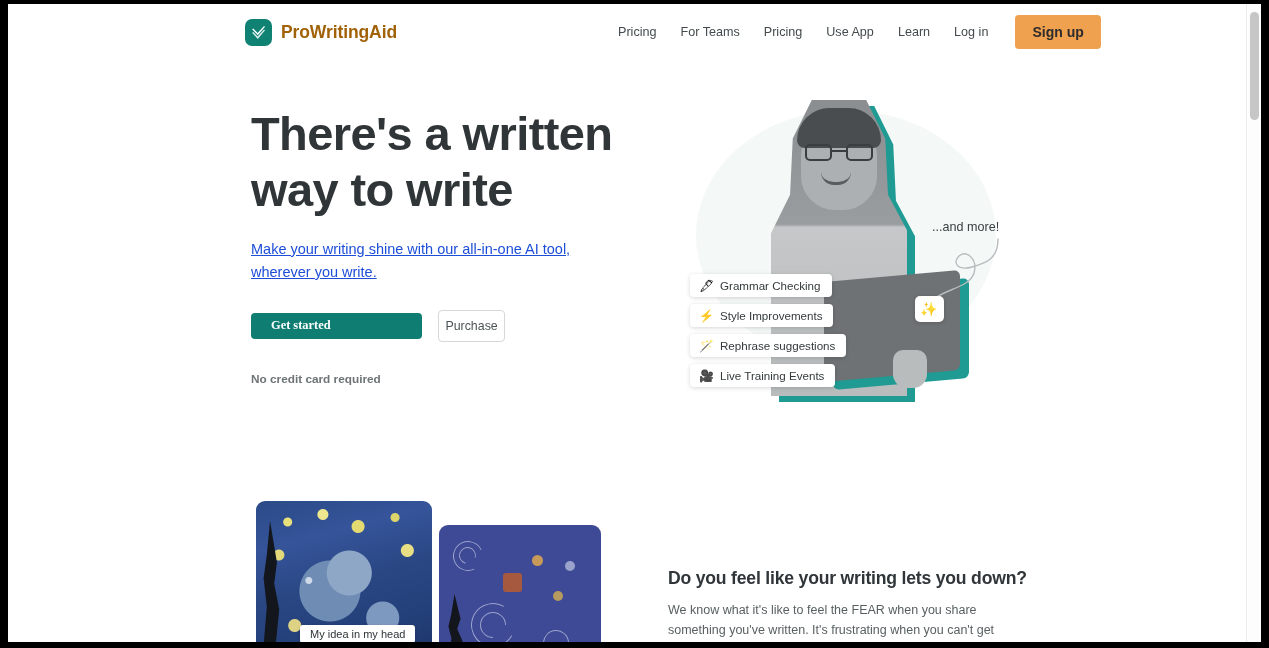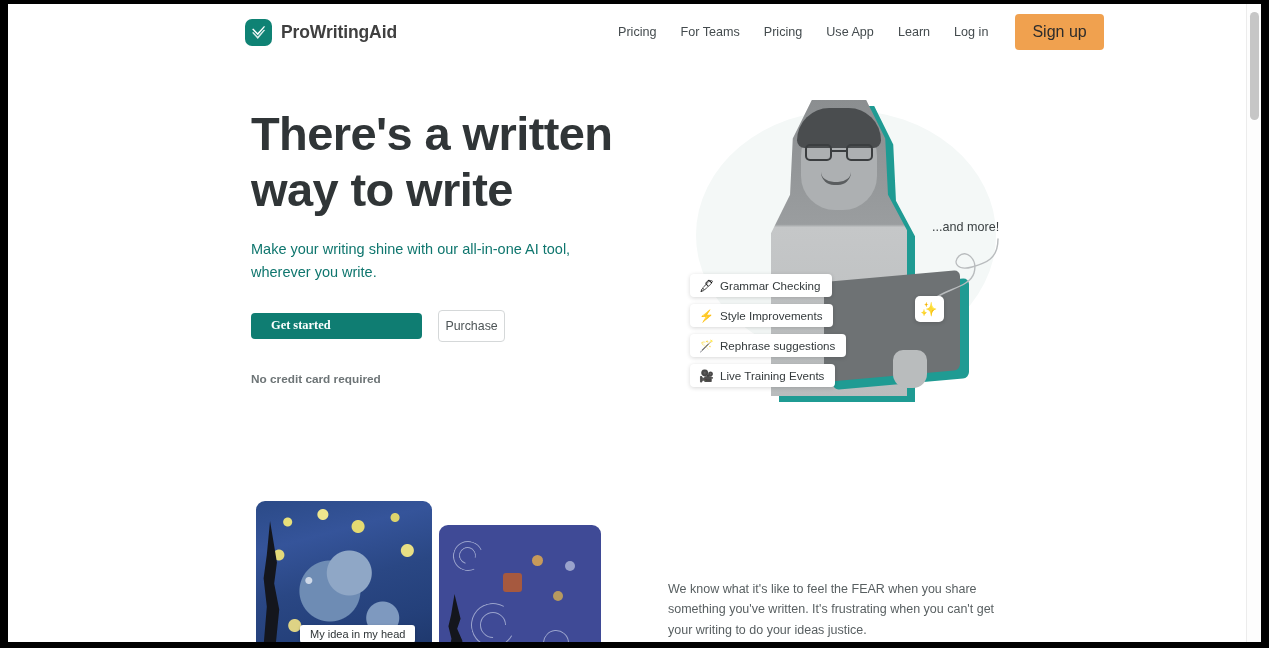--- a/index.html
+++ b/index.html
@@ -73,21 +73,21 @@
   #brand-mark {
     width: 27px; height: 27px;
     border-radius: 7px;
     background: #0f8274;
     display: flex; align-items: center; justify-content: center;
     flex: none;
   }
   #brand-name {
     font-size: 17.5px;
     font-weight: bold;
-    color: #404040;
+    color: #a16207;
     letter-spacing: -0.1px;
     white-space: nowrap;
   }
 
   #nav {
     position: absolute;
     left: 598px;
     display: flex;
     align-items: center;
     gap: 0px;
@@ -96,27 +96,28 @@
     font-size: 12.6px;
     color: #444b4e;
     text-decoration: none;
     padding: 6px 12px;
     white-space: nowrap;
   }
   #signup-btn {
     margin-left: 15px;
     background: #f0a14f;
     color: #2c2c2c;
-    font-size: 16px;
+    font-size: 14px;
     border: none;
     border-radius: 4px;
     padding: 9px 17px;
     cursor: pointer;
     font-family: inherit;
     white-space: nowrap;
+    font-weight: bold;
   }
 
   
   #hero {
     position: absolute;
     left: 0; top: 56px;
     width: 1238px;
     height: 420px;
   }
 
@@ -130,22 +131,23 @@
     font-size: 47px;
     line-height: 1.19;
     font-weight: bold;
     color: #303537;
     letter-spacing: -0.6px;
   }
   #hero-sub {
     margin-top: 20px;
     font-size: 14.5px;
     line-height: 1.59;
-    color: #0f766e;
+    color: #1d4ed8;
     width: 330px;
+    text-decoration: underline;
   }
   #hero-ctas {
     margin-top: 26px;
     display: flex;
     align-items: center;
     gap: 16px;
   }
   #get-started-btn {
     background: #0f7d72;
     color: #ffffff;
@@ -544,20 +546,21 @@
           <span class="swirl" style="left:104px; top:105px; width:26px; height:26px; transform:rotate(130deg);"></span>
           <span class="tiny-star" style="left:93px; top:30px; width:11px; height:11px; background:#c79a5a;"></span>
           <span class="tiny-star" style="left:126px; top:36px; width:10px; height:10px; background:#9aa3cc;"></span>
           <span class="tiny-star" style="left:114px; top:66px; width:10px; height:10px; background:#b79a5f;"></span>
           <span class="tiny-star" style="left:64px; top:48px; width:19px; height:19px; background:#a6593f; border-radius:3px;"></span>
           <span class="flat-cypress"></span>
         </div>
       </div>
 
       <div id="lower-copy">
+        <h2 id="lower-title">Do you feel like your writing lets you down?</h2>
         <p id="lower-body">We know what it's like to feel the FEAR when you share something you've written. It's frustrating when you can't get your writing to do your ideas justice.</p>
       </div>
     </div>
 
     <div id="scrollbar">
       <div id="scroll-thumb"></div>
     </div>
 
   </div>
 </div>

